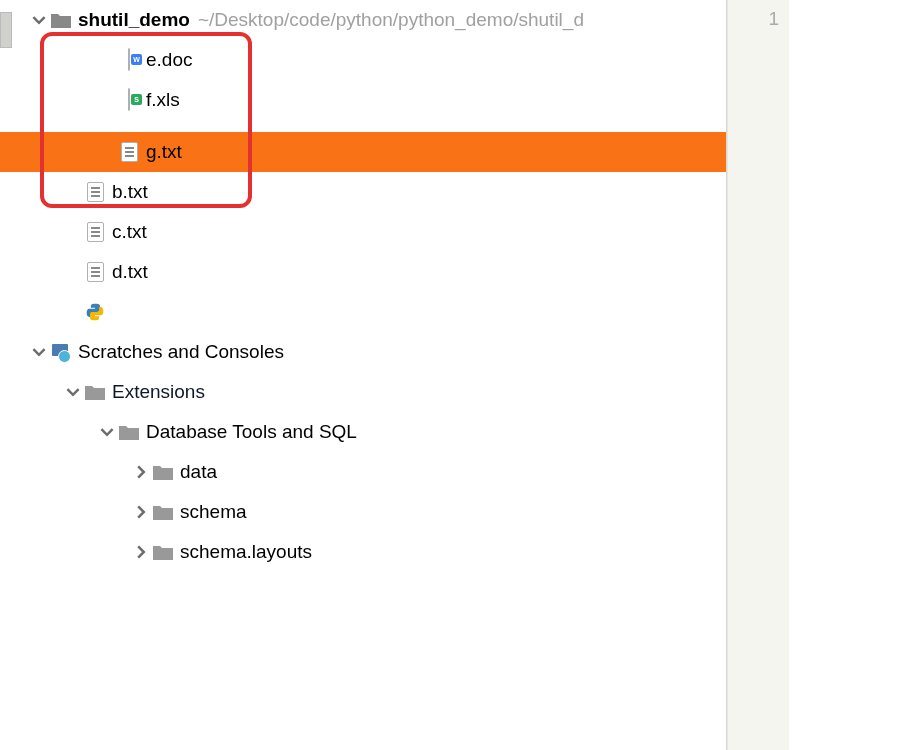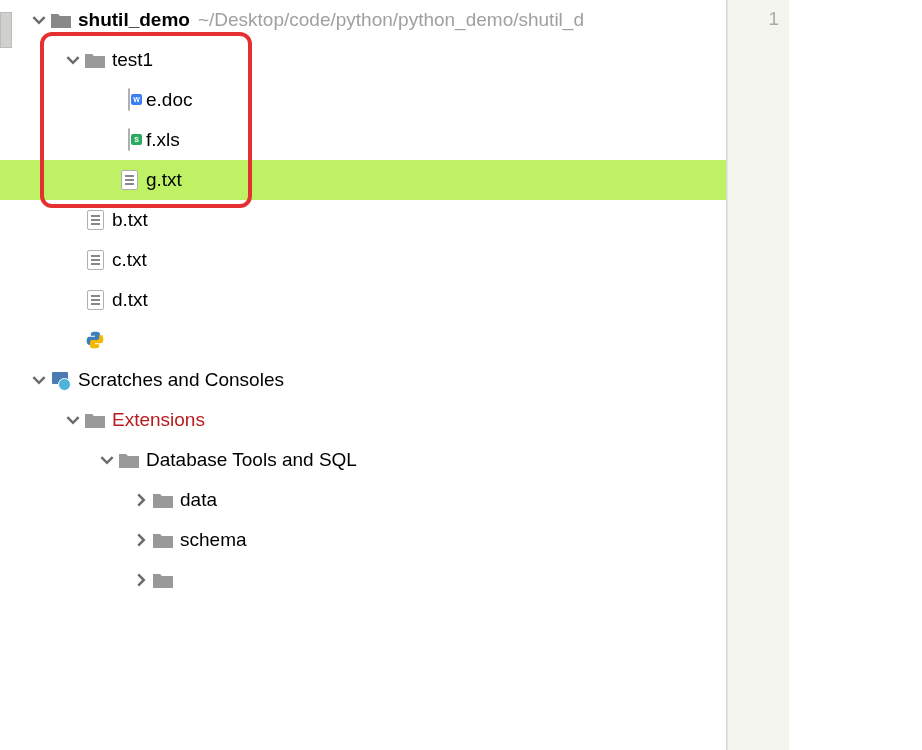--- a/index.html
+++ b/index.html
@@ -36,21 +36,22 @@
     }
     .tree-row {
       display: flex;
       align-items: center;
       height: 40px;
       padding-left: 8px;
       white-space: nowrap;
       cursor: pointer;
     }
     .tree-row.selected {
-      background: #bef264;
+      background: #f97316;
+      margin-top: 12px;
     }
     .indent {
       display: inline-block;
       height: 1px;
     }
     .chevron {
       width: 22px;
       height: 22px;
       display: inline-flex;
       align-items: center;
@@ -134,21 +135,21 @@
       color: #000;
     }
     .label-bold {
       font-weight: 700;
     }
     .label-path {
       color: #a0a0a0;
       margin-left: 8px;
     }
     .label-blue {
-      color: #b91c1c;
+      color: #0f172a;
     }
     .libs-icon {
       width: 22px;
       height: 20px;
     }
     .libs-icon .bar {
       display: inline-block;
       width: 3px;
       margin-right: 1px;
     }
@@ -212,34 +213,20 @@
     </span>
     <span class="icon folder-icon">
       <svg viewBox="0 0 22 18">
           <path d="M1 3 h7 l2 2 h11 v12 h-20 z"></path>
         </svg>
     </span>
     <span class="label label-bold">shutil_demo</span>
     <span class="label-path">~/Desktop/code/python/python_demo/shutil_d</span>
   </div>
 
-  <div class="tree-row">
-    <span class="indent" style="width:54px"></span>
-    <span class="chevron">
-      <svg viewBox="0 0 10 10">
-          <path d="M1 3 L5 7 L9 3" fill="none" stroke="#6c6c6c" stroke-width="1.8"></path>
-        </svg>
-    </span>
-    <span class="icon folder-icon folder-gray">
-      <svg viewBox="0 0 22 18">
-          <path d="M1 3 h7 l2 2 h11 v12 h-20 z"></path>
-        </svg>
-    </span>
-    <span class="label">test1</span>
-  </div>
 
   <div class="tree-row">
     <span class="indent" style="width:110px"></span>
     <span class="icon">
       <span class="file-doc">
         <span class="file-doc-body"></span>
         <span class="file-doc-badge badge-blue">W</span>
       </span>
     </span>
     <span class="label">e.doc</span>
@@ -381,20 +368,21 @@
     <span class="chevron">
       <svg viewBox="0 0 10 10">
           <path d="M3 1 L7 5 L3 9" fill="none" stroke="#6c6c6c" stroke-width="1.8"></path>
         </svg>
     </span>
     <span class="icon folder-icon folder-gray">
       <svg viewBox="0 0 22 18">
           <path d="M1 3 h7 l2 2 h11 v12 h-20 z"></path>
         </svg>
     </span>
+    <span class="label">schema.layouts</span>
   </div>
 
   <div class="highlight-box" id="hl-box" style="top: 32px; left: 40px; width: 212px; height: 176px;"></div>
 </div>
 
 <div class="gutter">
   <div>1</div>
 </div>
 
 </body></html>

